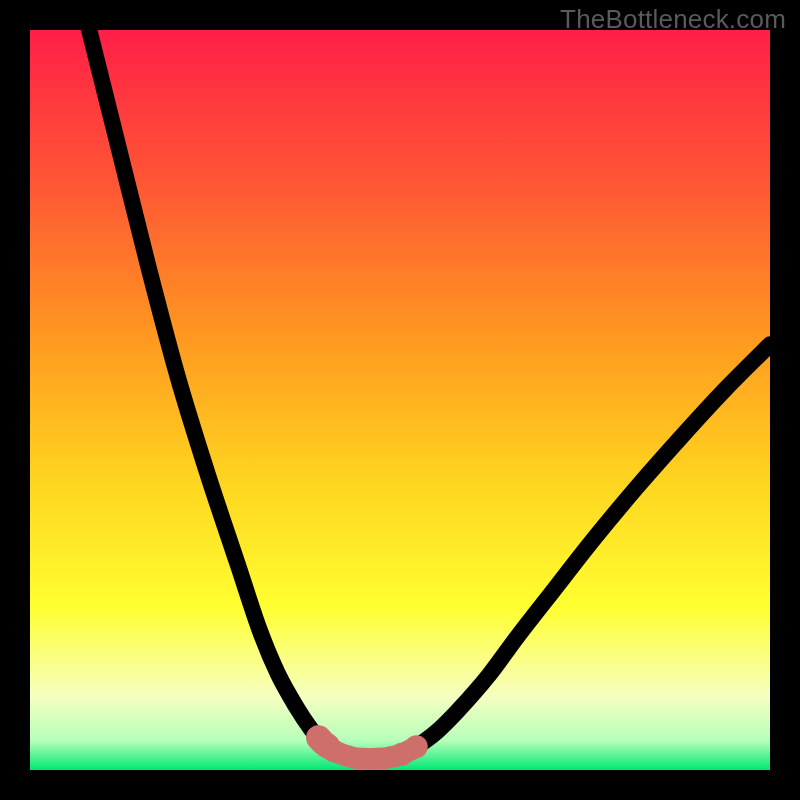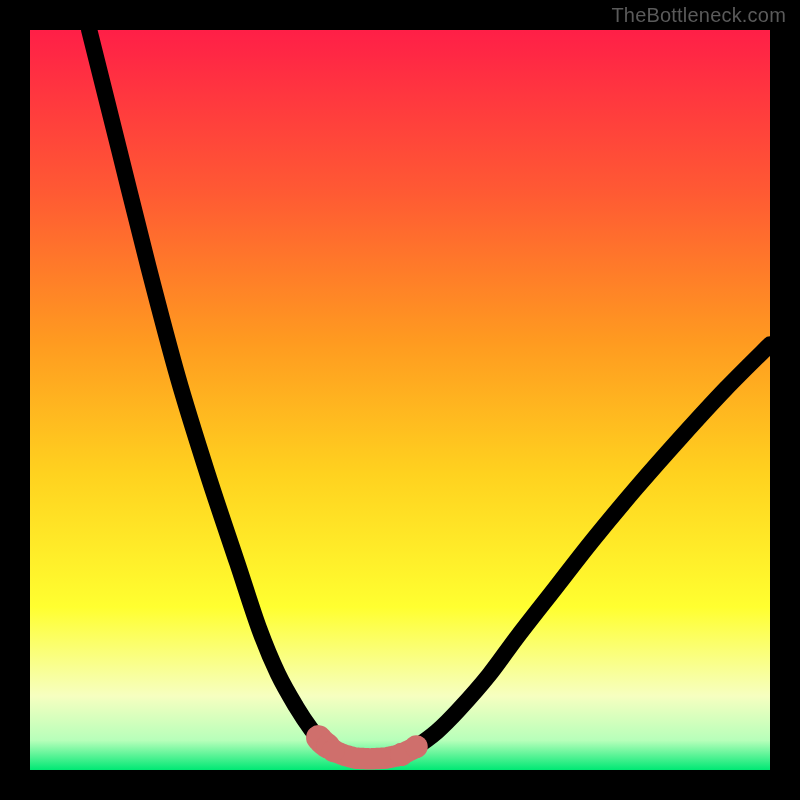--- a/index.html
+++ b/index.html
@@ -15,21 +15,21 @@
     position: relative;
     width: 800px;
     height: 800px;
     background: #000;
   }
   .watermark {
     position: absolute;
     top: 4px;
     right: 14px;
     color: #5a5a5a;
-    font-size: 20px;
+    font-size: 26px;
     font-weight: 500;
     letter-spacing: 0.2px;
     z-index: 10;
     user-select: none;
   }
   .plot-wrap {
     position: absolute;
     left: 30px;
     top: 30px;
     width: 740px;

